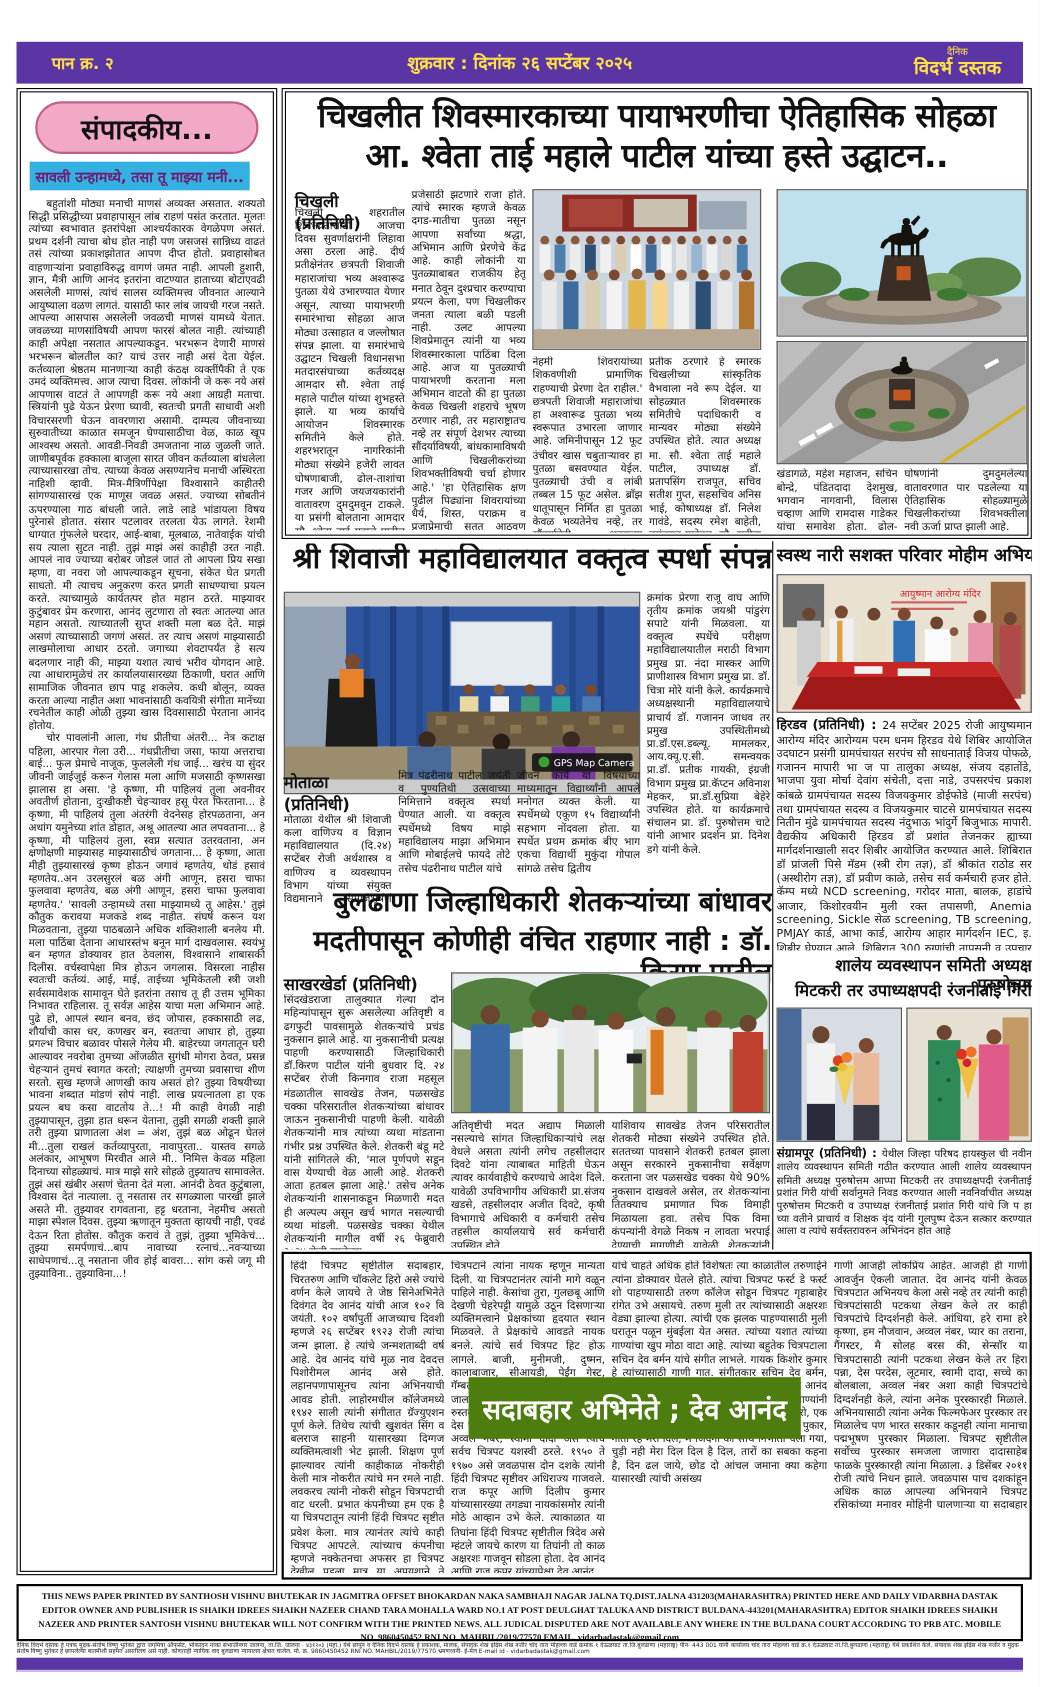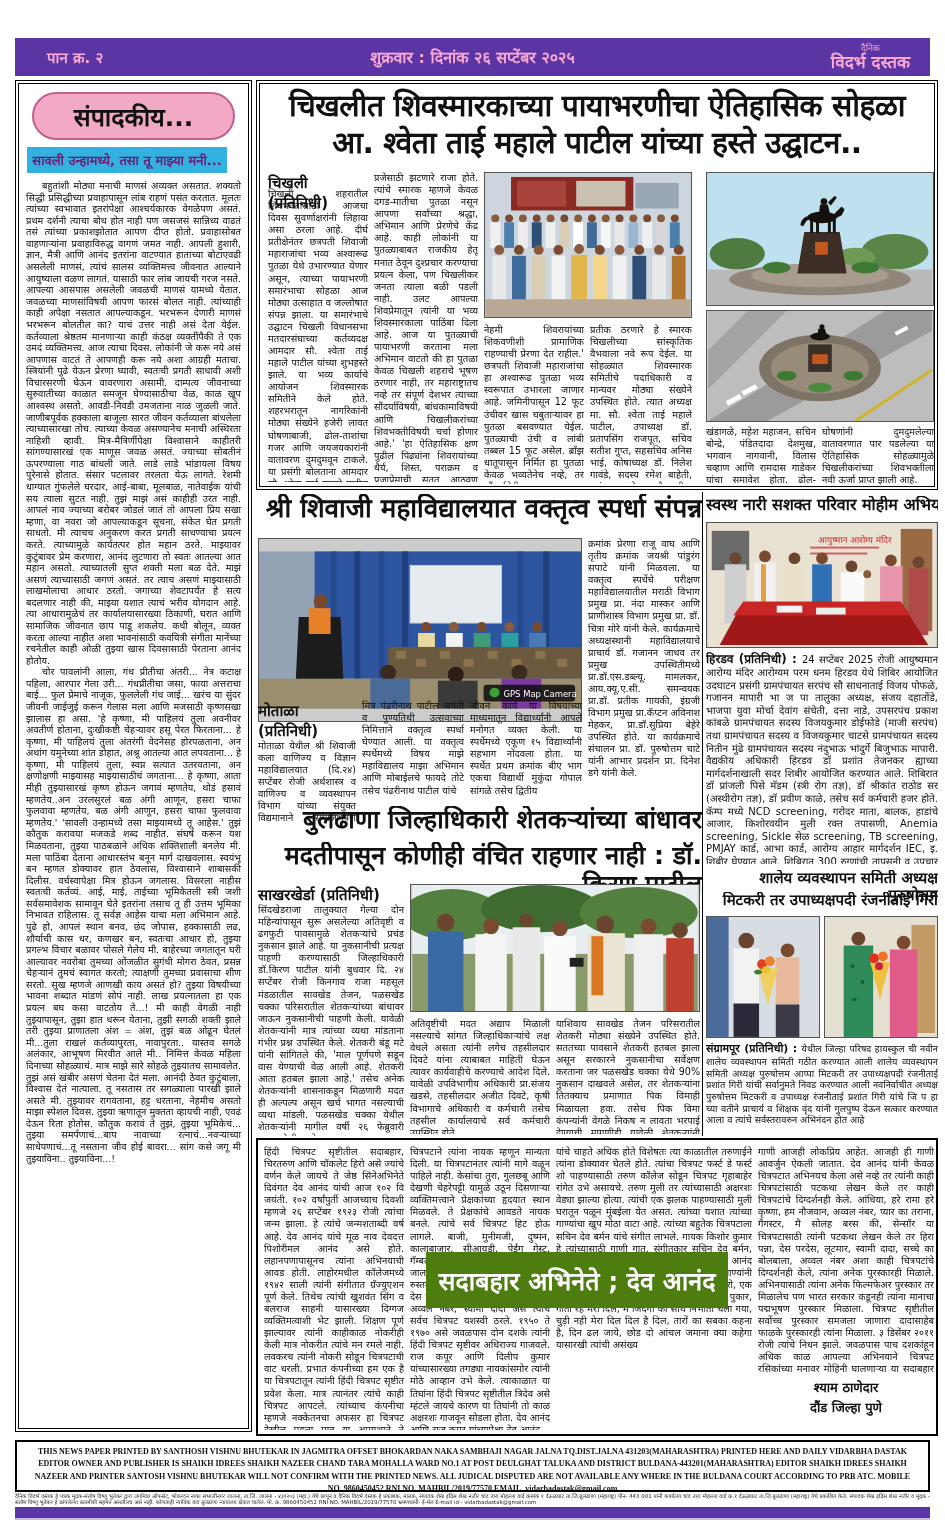--- a/index.html
+++ b/index.html
@@ -3,21 +3,21 @@
 <meta charset="utf-8">
 <style>
   :root{
     --purple:#5b35a3; --pink:#f2a9c6; --blue:#33b1e0; --ink:#111;
   }
   *{margin:0;padding:0;box-sizing:border-box;}
   body{background:#e9e9e9;font-family:"DejaVu Sans",sans-serif;color:#111;}
   #page{position:relative;width:945px;height:1534px;background:#fff;margin:0 auto;overflow:hidden;}
   .abs{position:absolute;}
   
-  .masthead{left:15px;top:38px;width:915px;height:38px;background:var(--purple);color:#f9a8d4;display:flex;align-items:center;}
+  .masthead{left:15px;top:38px;width:915px;height:38px;background:var(--purple);color:#fde047;display:flex;align-items:center;}
   .page-no{position:absolute;left:32px;font-size:15px;font-weight:bold;}
   .date-line{width:100%;text-align:center;font-size:16px;font-weight:bold;}
   .logo{position:absolute;right:20px;text-align:center;line-height:1;}
   .logo .sm{font-size:9px;display:block;margin-bottom:1px;}
   .logo .nm{font-size:17px;font-weight:bold;}
   
   .dbox{border:4px double #000;background:#fff;}
   
   .edit-box{left:15px;top:80px;width:237px;height:1352px;padding:6px 7px;}
   .edit-head{background:var(--pink);border:2px solid #c2608c;border-radius:26px;text-align:center;font-size:25px;font-weight:bold;padding:5px 0;margin:2px 6px 0 6px;}
@@ -363,23 +363,19 @@
   <div class="abs txt" style="left:706px;top:1042px;width:232px;height:92px;font-size:9.3px;">
     <span class="byline" style="font-size:11px;">संग्रामपूर (प्रतिनिधी) : </span><span>येथील जिल्हा परिषद हायस्कुल ची नवीन शालेय व्यवस्थापन समिती गठीत करण्यात आली शालेय व्यवस्थापन समिती अध्यक्ष पुरुषोत्तम आप्पा मिटकरी तर उपाध्यक्षपदी रंजनीताई प्रशांत गिरी यांची सर्वानुमते निवड करण्यात आली नवनिर्वाचीत अध्यक्ष पुरुषोत्तम मिटकरी व उपाध्यक्ष रंजनीताई प्रशांत गिरी यांचे जि प हा च्या वतीने प्राचार्य व शिक्षक वृंद यांनी गुलपुष्प देऊन सत्कार करण्यात आला व त्यांचे सर्वस्तरावरुन अभिनंदन होत आहे</span>
   </div>
 
   <div class="abs" style="left:256px;top:1138px;width:682px;height:298px;border:2px solid #000;background:#fff;">
     <div class="abs txt" style="left:6px;top:6px;width:140px;height:284px;">हिंदी चित्रपट सृष्टीतील सदाबहार, चिरतरुण आणि चॉकलेट हिरो असे ज्यांचे वर्णन केले जायचे ते जेष्ठ सिनेअभिनेते दिवंगत देव आनंद यांची आज १०२ वि जयंती. १०२ वर्षांपुर्ती आजच्याच दिवशी म्हणजे २६ सप्टेंबर १९२३ रोजी त्यांचा जन्म झाला. हे त्यांचे जन्मशताब्दी वर्ष आहे. देव आनंद यांचे मूळ नाव देवदत्त पिशोरीमल आनंद असे होते. लहानपणापासूनच त्यांना अभिनयाची आवड होती. लाहोरमधील कॉलेजमध्ये १९४२ साली त्यांनी संगीतात ग्रॅज्युएशन पूर्ण केले. तिथेच त्यांची खुशवंत सिंग व बलराज साहनी यासारख्या दिग्गज व्यक्तिमत्वाशी भेट झाली. शिक्षण पूर्ण झाल्यावर त्यांनी काहीकाळ नोकरीही केली मात्र नोकरीत त्यांचे मन रमले नाही. लवकरच त्यांनी नोकरी सोडून चित्रपटाची वाट धरली. प्रभात कंपनीच्या हम एक है या चित्रपटातून त्यांनी हिंदी चित्रपट सृष्टीत प्रवेश केला. मात्र त्यानंतर त्यांचे काही चित्रपट आपटले. त्यांच्याच कंपनीचा म्हणजे नक्केतनचा अफसर हा चित्रपट देखील पडला मात्र या अपयशाने ते डगमगले नाही. अपना भी टाइम आयेगा.... असे ते त्यावेळी निर्मात्यांना म्हणत असत त्यांनी अभिनय केलेला बाजी हा चित्रपट पडद्यावर आला आणि त्यांचे हे बोल खरे ठरले. बाजी हा चित्रपट तिकीट बारीवर यशस्वी ठरला. या चित्रपटातील गाणीही लोकप्रिय झाली या</div>
     <div class="abs txt" style="left:152px;top:6px;width:140px;height:284px;">चित्रपटाने त्यांना नायक म्हणून मान्यता दिली. या चित्रपटानंतर त्यांनी मागे वळून पाहिले नाही. केसांचा तुरा, गुलछबू आणि देखणी चेहरेपट्टी यामुळे उठून दिसणाऱ्या व्यक्तिमत्त्वाने प्रेक्षकांच्या हृदयात स्थान मिळवले. ते प्रेक्षकांचे आवडते नायक बनले. त्यांचे सर्व चित्रपट हिट होऊ लागले. बाजी, मुनीमजी, दुष्मन, कालाबाजार, सीआयडी, पेईंग गेस्ट, गॅम्बलर, तेरे घर के सामने, काला पाणी, जाल, गाईड, तेरे घर के सामने, छुपा रुस्तम, हरे रामा हरे कृष्णा, हिरा पन्ना, देस परदेस, ज्वेल थिप, जॉनी मेरा नाम, अव्वल नंबर, स्वामी दादा असे त्यांचे सर्वच चित्रपट यशस्वी ठरले. १९५० ते १९७० असे जवळपास दोन दशके त्यांनी हिंदी चित्रपट सृष्टीवर अधिराज्य गाजवले. राज कपूर आणि दिलीप कुमार यांच्यासारख्या तगड्या नायकांसमोर त्यांनी मोठे आव्हान उभे केले. त्याकाळात या तिघांना हिंदी चित्रपट सृष्टीतील त्रिदेव असे म्हंटले जायचे कारण या तिघांनी तो काळ अक्षरशः गाजवून सोडला होता. देव आनंद आणि राज कपूर यांच्यापेक्षा देव आनंद</div>
     <div class="abs txt" style="left:298px;top:6px;width:196px;height:284px;">यांचे चाहते अधिक होते विशेषतः त्या काळातील तरुणाईने त्यांना डोक्यावर घेतले होते. त्यांचा चित्रपट फर्स्ट डे फर्स्ट शो पाहण्यासाठी तरुण कॉलेज सोडून चित्रपट गृहाबाहेर रांगेत उभे असायचे. तरुण मुली तर त्यांच्यासाठी अक्षरशः वेड्या झाल्या होत्या. त्यांची एक झलक पाहण्यासाठी मुली घरातून पळून मुंबईला येत असत. त्यांच्या यशात त्यांच्या गाण्यांचा खुप मोठा वाटा आहे. त्यांच्या बहुतेक चित्रपटाला सचिन देव बर्मन यांचे संगीत लाभले. गायक किशोर कुमार हे त्यांच्यासाठी गाणी गात. संगीतकार सचिन देव बर्मन, गायक किशोर कुमार आणि पडद्यावरील नायक देव आनंद हे त्रिकुट असे काही जमले की त्यांच्या अनेक गाण्यांनी इतिहास घडवला. तू कहा ये बता, देखो रुठो ना करो, एक घर बनाएंगे तेरे घर के सामने, दिल का भवर करे पुकार, गाता रहे मेरा दिल, मै जिंदगी का साथ निभाता चला गया, चुड़ी नही मेरा दिल दिल है दिल, तारों का सबका कहना है, दिन ढल जाये, छोड दो आंचल जमाना क्या कहेगा यासारखी त्यांची असंख्य</div>
     <div class="abs txt" style="left:500px;top:6px;width:176px;height:228px;">गाणी आजही लोकप्रिय आहेत. आजही ही गाणी आवर्जुन ऐकली जातात. देव आनंद यांनी केवळ चित्रपटात अभिनयच केला असे नव्हे तर त्यांनी काही चित्रपटांसाठी पटकथा लेखन केले तर काही चित्रपटांचे दिग्दर्शनही केले. आंधिया, हरे रामा हरे कृष्णा, हम नौजवान, अव्वल नंबर, प्यार का तराना, गैंगस्टर, मै सोलह बरस की, सेन्सॉर या चित्रपटासाठी त्यांनी पटकथा लेखन केले तर हिरा पन्ना, देस परदेस, लूटमार, स्वामी दादा, सच्चे का बोलबाला, अव्वल नंबर अशा काही चित्रपटांचे दिग्दर्शनही केले, त्यांना अनेक पुरस्कारही मिळाले. अभिनयासाठी त्यांना अनेक फिल्मफेअर पुरस्कार तर मिळालेच पण भारत सरकार कडूनही त्यांना मानाचा पद्मभूषण पुरस्कार मिळाला. चित्रपट सृष्टीतील सर्वोच्च पुरस्कार समजला जाणारा दादासाहेब फाळके पुरस्कारही त्यांना मिळाला. ३ डिसेंबर २०११ रोजी त्यांचे निधन झाले. जवळपास पाच दशकांहून अधिक काळ आपल्या अभिनयाने चित्रपट रसिकांच्या मनावर मोहिनी घालणाऱ्या या सदाबहार अभिनेत्याला त्याच्या १०२ व्या जयंतीनिमित्त विनम्र अभिवादन !.</div>
     <div class="abs blackbox" style="left:168px;top:112px;width:302px;height:56px;font-size:25px;">सदाबहार अभिनेते ; देव आनंद</div>
-    <div class="abs sig" style="left:500px;top:238px;width:176px;">
-      <div>श्याम ठाणेदार</div>
-      <div>दौंड जिल्हा पुणे</div>
-    </div>
   </div>
 
   <div class="abs foot-en">THIS NEWS PAPER PRINTED BY SANTHOSH VISHNU BHUTEKAR IN JAGMITRA OFFSET BHOKARDAN NAKA SAMBHAJI NAGAR JALNA TQ.DIST.JALNA 431203(MAHARASHTRA) PRINTED HERE AND DAILY VIDARBHA DASTAK EDITOR OWNER AND PUBLISHER IS SHAIKH IDREES SHAIKH NAZEER CHAND TARA MOHALLA WARD NO.1 AT POST DEULGHAT TALUKA AND DISTRICT BULDANA-443201(MAHARASHTRA) EDITOR SHAIKH IDREES SHAIKH NAZEER AND PRINTER SANTOSH VISHNU BHUTEKAR WILL NOT CONFIRM WITH THE PRINTED NEWS. ALL JUDICAL DISPUTED ARE NOT AVAILABLE ANY WHERE IN THE BULDANA COURT ACCORDING TO PRB ATC. MOBILE NO. 9860450452 RNI NO. MAHBIL/2019/77570 EMAIL. vidarbadastak@gmail.com</div>
   <div class="abs foot-mr">दैनिक विदर्भ दस्तक हे पत्रक मुद्रक-संतोष विष्णु भुतेकर द्वारा जगमित्रा ऑफसेट, भोकरदन नाका संभाजीनगर जालना, ता.जि. जालना - ४३१२०३ (महा.) येथे छापून व दैनिक विदर्भ दस्तक हे प्रकाशक, मालक, संपादक शेख इद्रिस शेख नजीर चांद तारा मोहल्ला वार्ड क्रमांक १ देऊळघाट ता.जि.बुलढाणा (महाराष्ट्र) पीन- 443 001 यांनी कार्यालय चांद तारा मोहल्ला वार्ड क्र.१ देऊळघाट ता.जि.बुलढाणा (महाराष्ट्र) येथे प्रकाशित केले. संपादक शेख इद्रिस शेख नजीर व मुद्रक - संतोष विष्णु भुतेकर हे छापलेल्या बातमीशी सहमत असतीलच असे नाही. कोणताही न्यायिक वाद बुलढाणा न्यायालय क्षेत्रात चालेल. मो. क्र. 9860450452 RNI NO. MAHBIL/2019/77570 भ्रमणध्वनी- ई-मेल E-mail id - vidarbadastak@gmail.com</div>
   <div class="abs bot-bar"></div>
 
 </div>
 
 </body></html>

